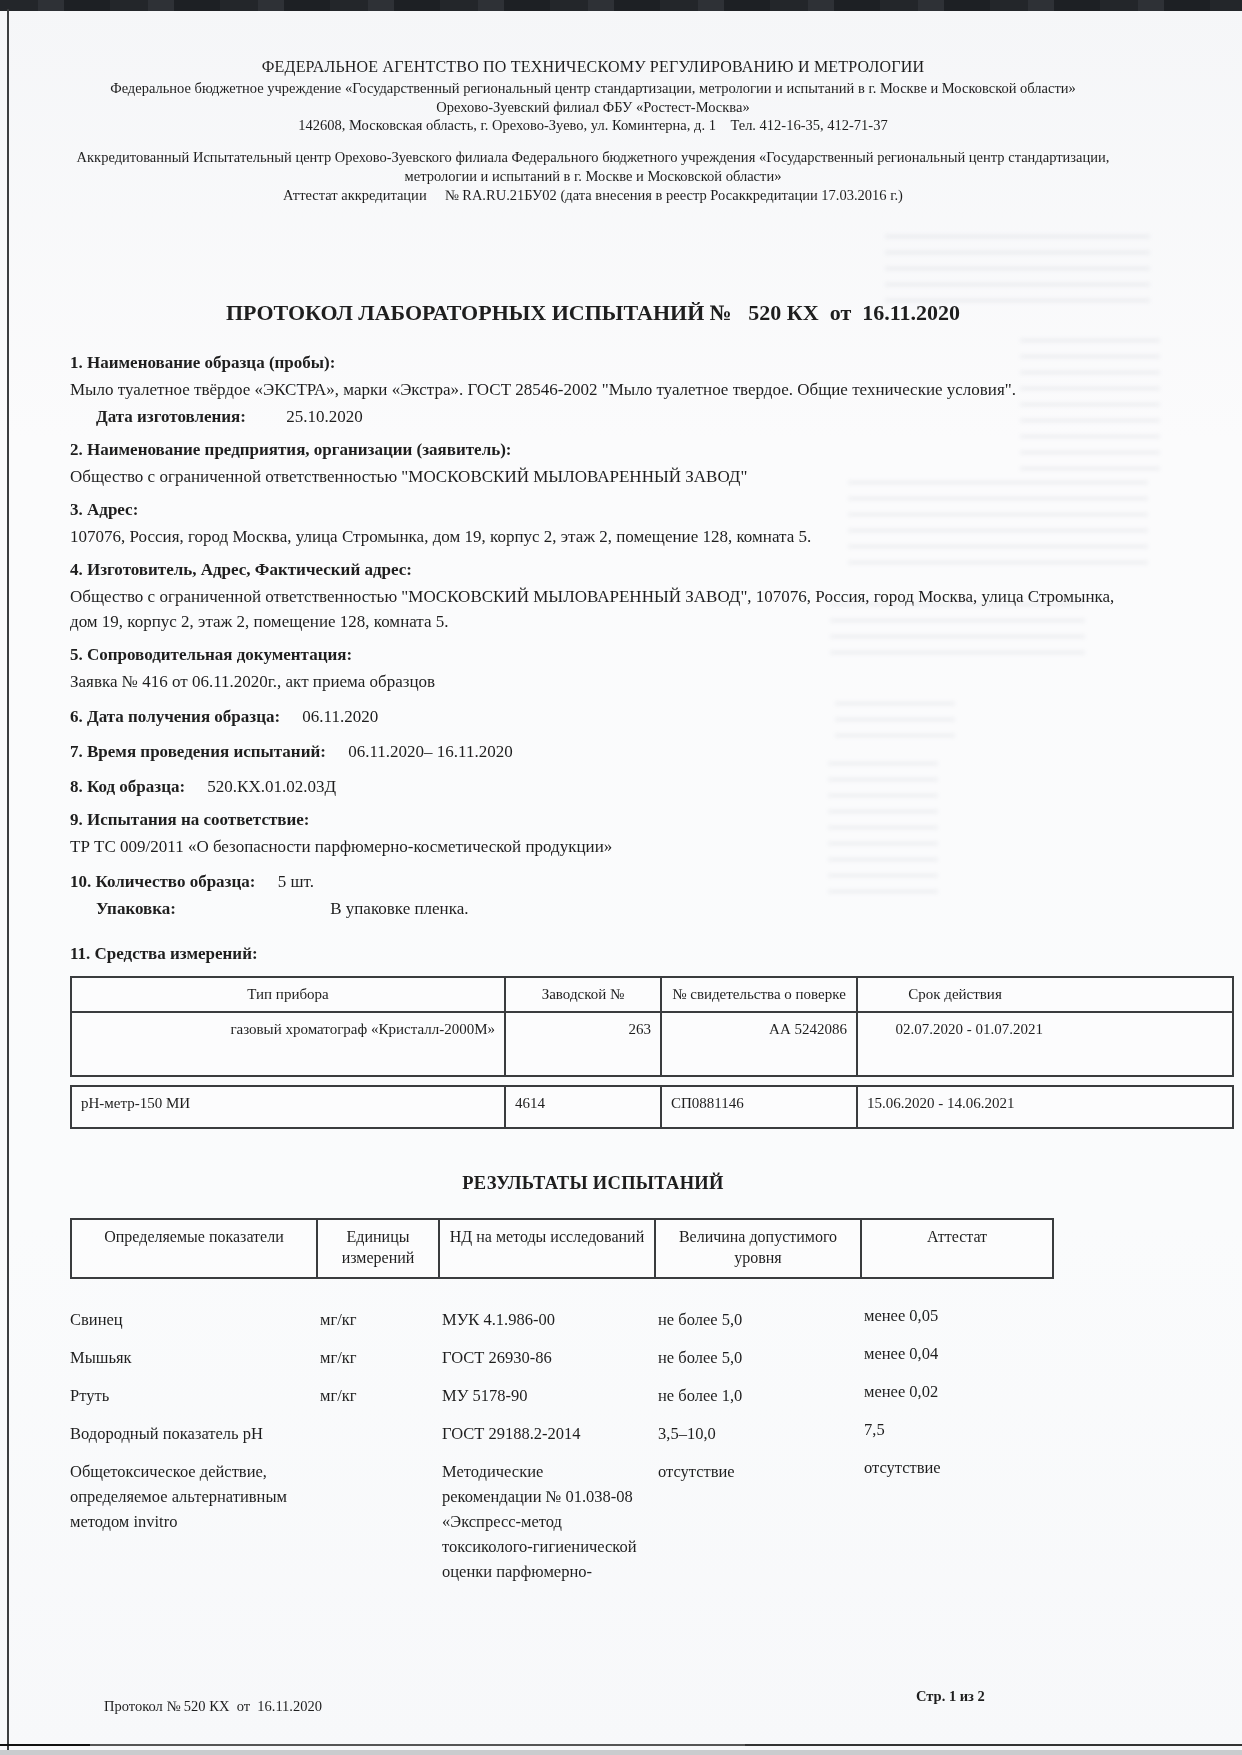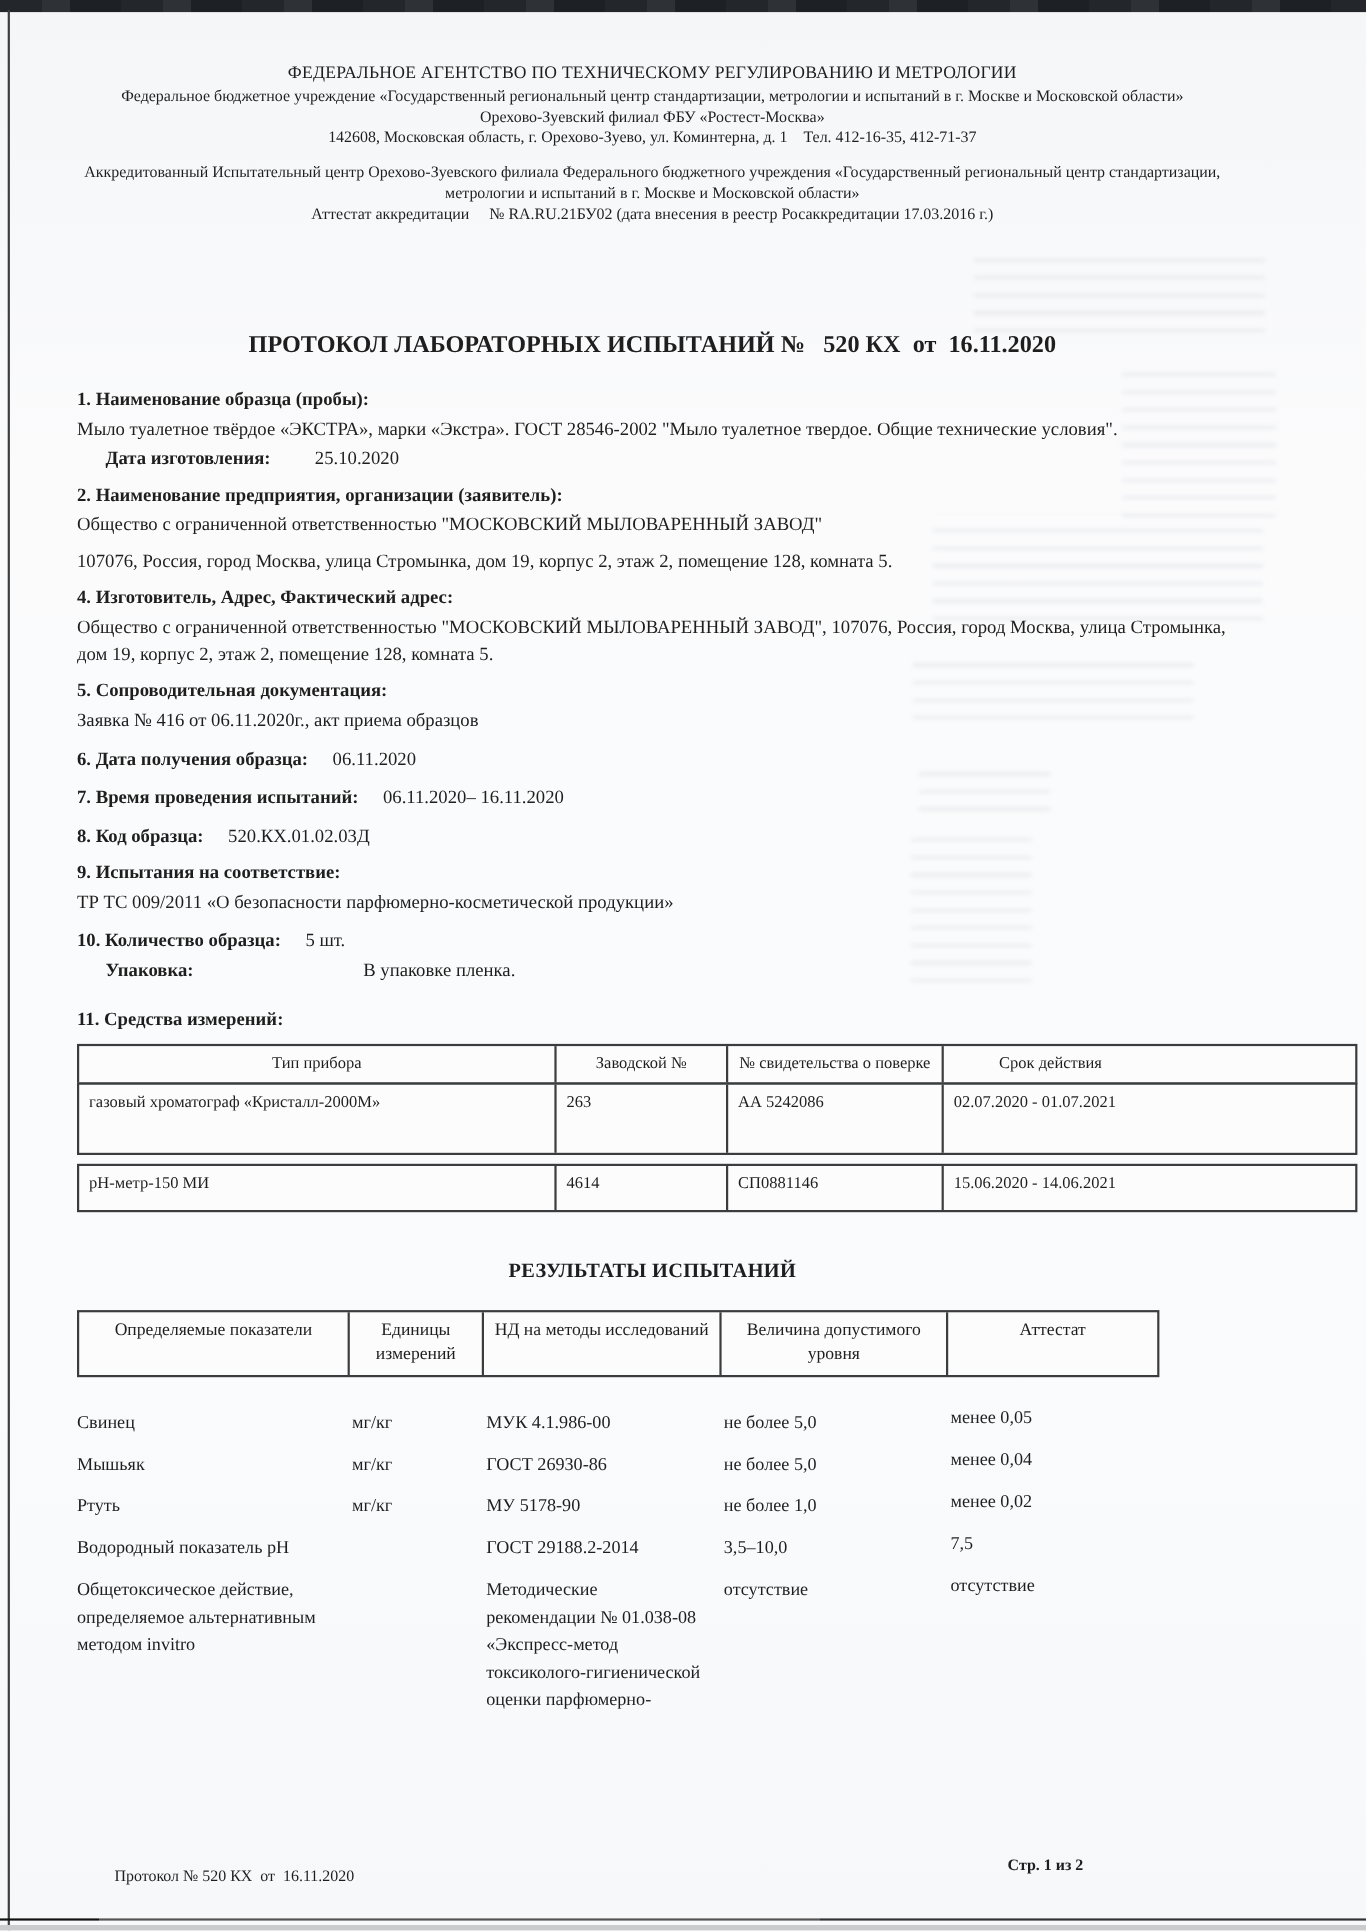--- a/index.html
+++ b/index.html
@@ -44,21 +44,21 @@
   .keep-spaces { white-space:pre-wrap; }
 
   
   .itbl { width:1164px; margin-top:10px; font-size:15px; }
   .itbl-row { display:grid; grid-template-columns:432px 156px 196px 196px;
     border:2px solid #3a3c3e; background:rgba(255,255,255,0.4); }
   .itbl-row > div { padding:4px 9px; }
   .itbl-row > div + div { border-left:2px solid #3a3c3e; }
   .itbl-head { text-align:center; font-size:15px; }
   .itbl-head > div:first-child { text-align:center; }
-  .itbl-r1 { margin-top:-2px; min-height:62px; }
+  .itbl-r1 { margin-top:-2px; min-height:62px;text-align:right; }
   .itbl-r2 { margin-top:8px; min-height:40px; }
   .itbl-r3 { margin-top:7px; min-height:44px; }
 
   
   .res-title { text-align:center; font-weight:bold; font-size:18.5px; margin-top:42px; letter-spacing:0.3px; }
   .rtbl-head { display:grid; grid-template-columns:244px 122px 216px 206px 192px;
     width:980px; margin-top:22px; border:2px solid #3a3c3e; font-size:16px; line-height:21px;
     text-align:center; background:rgba(255,255,255,0.35); }
   .rtbl-head > div { padding:6px 6px 9px; }
   .rtbl-head > div + div { border-left:2px solid #3a3c3e; }
@@ -113,20 +113,21 @@
           <span class="sub-val">25.10.2020</span>
         </div>
       </div>
 
       <div class="sec">
         <div class="sec-label">2. Наименование предприятия, организации (заявитель):</div>
         <div class="sec-body">Общество с ограниченной ответственностью "МОСКОВСКИЙ МЫЛОВАРЕННЫЙ ЗАВОД"</div>
       </div>
 
       <div class="sec">
+        <div class="sec-label">3. Адрес:</div>
         <div class="sec-body">107076, Россия, город Москва, улица Стромынка, дом 19, корпус 2, этаж 2, помещение 128, комната 5.</div>
       </div>
 
       <div class="sec">
         <div class="sec-label">4. Изготовитель, Адрес, Фактический адрес:</div>
         <div class="sec-body">Общество с ограниченной ответственностью "МОСКОВСКИЙ МЫЛОВАРЕННЫЙ ЗАВОД", 107076, Россия, город Москва, улица Стромынка, дом 19, корпус 2, этаж 2, помещение 128, комната 5.</div>
       </div>
 
       <div class="sec">
         <div class="sec-label">5. Сопроводительная документация:</div>

